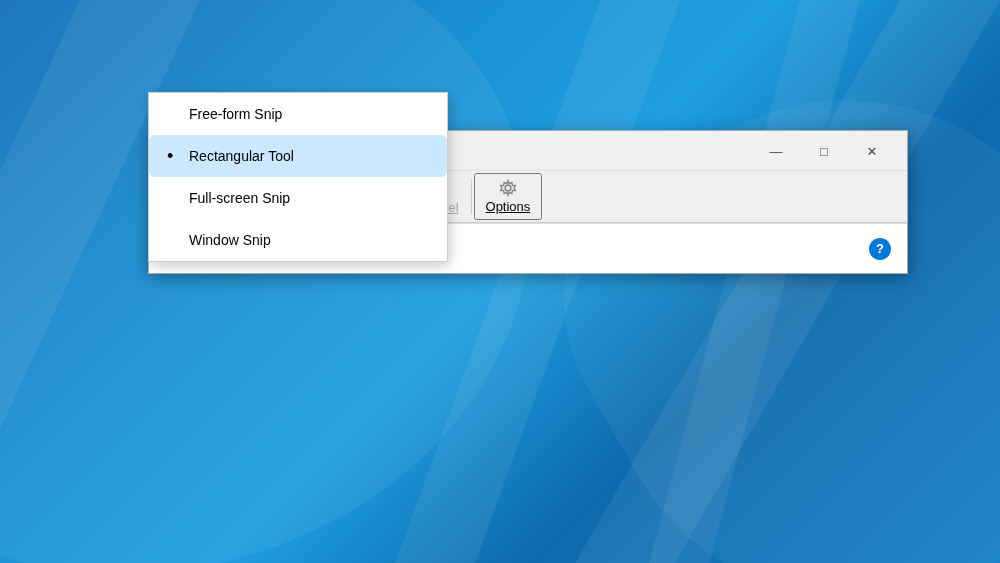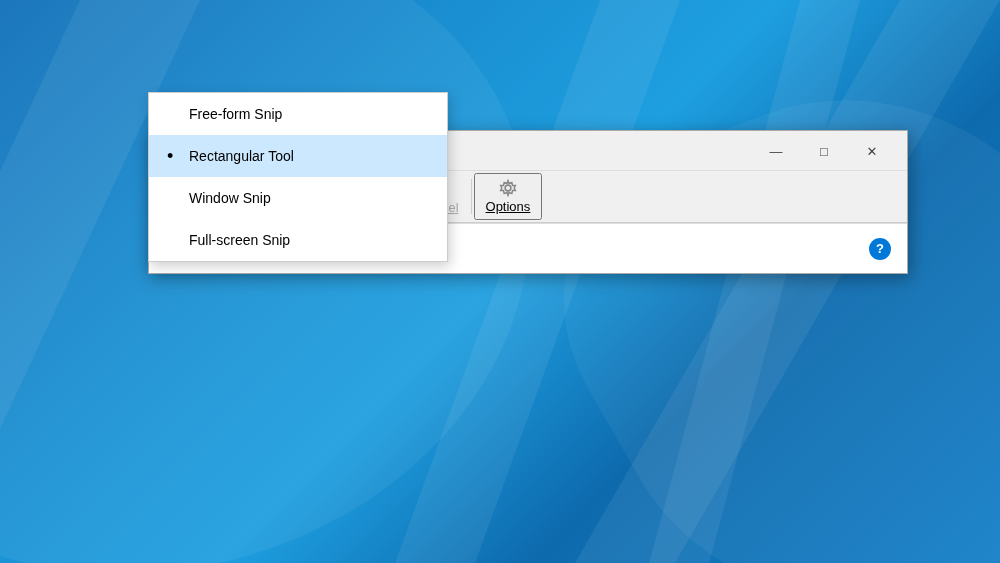--- a/index.html
+++ b/index.html
@@ -276,20 +276,21 @@
 
     .menu-item {
       display: flex;
       align-items: center;
       padding: 10px 16px 10px 40px;
       font-size: 14px;
       cursor: pointer;
       color: #000;
       position: relative;
       height: 42px;
+      border-radius: 6px;
     }
 
     .menu-item.selected {
       background: #cce8ff;
     }
 
     .menu-item .bullet {
       position: absolute;
       left: 18px;
       font-size: 18px;
@@ -419,20 +420,20 @@
 
   <div class="dropdown-menu">
     <div class="menu-item">
       <span>Free-form Snip</span>
     </div>
     <div class="menu-item selected">
       <span class="bullet">•</span>
       <span>Rectangular Tool</span>
     </div>
     <div class="menu-item">
+      <span>Full-screen Snip</span>
+    </div>
+    <div class="menu-item">
       <span>Window Snip</span>
     </div>
-    <div class="menu-item">
-      <span>Full-screen Snip</span>
-    </div>
   </div>
 
 </div>
 
 </body></html>

